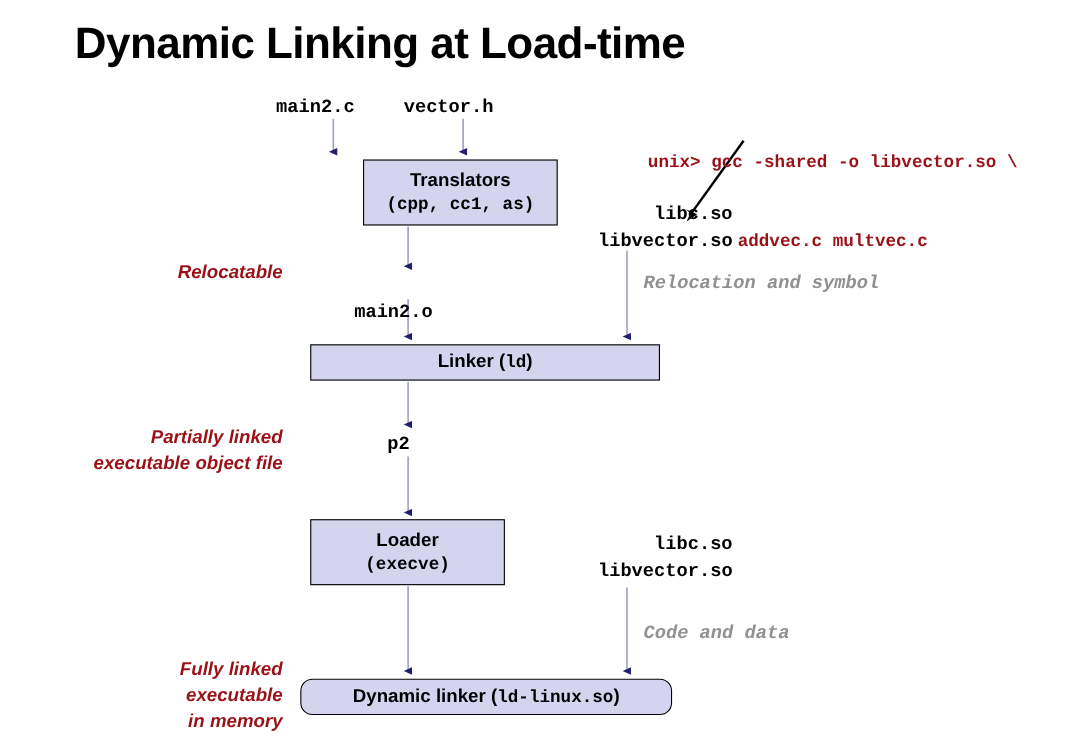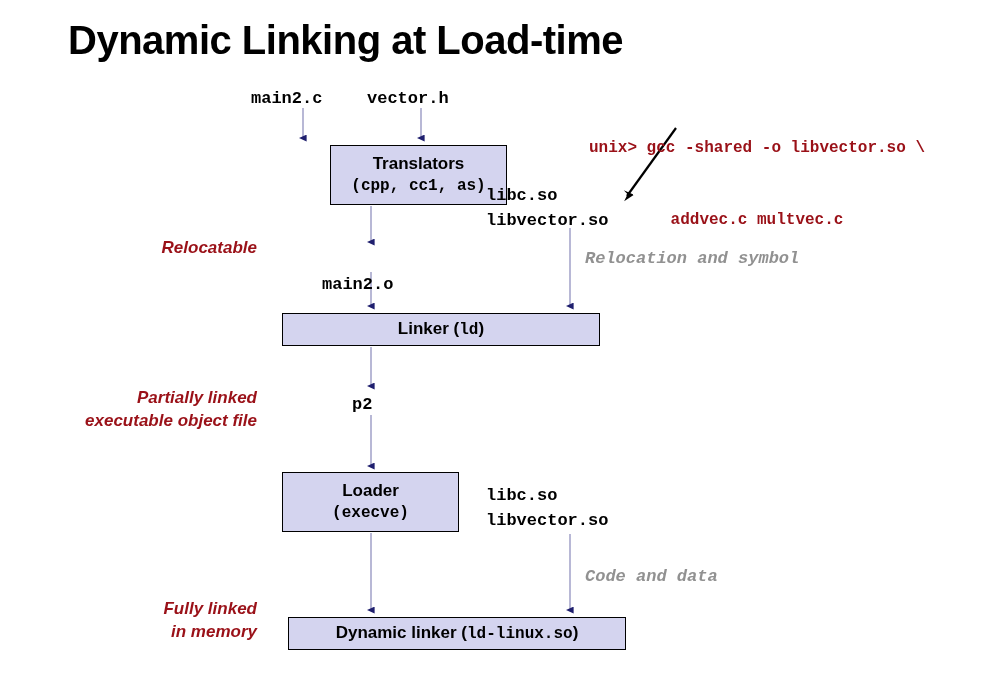--- a/index.html
+++ b/index.html
@@ -49,32 +49,32 @@
   }
   .procbox .mono {
     font-family: "Liberation Mono", monospace;
     font-weight: bold;
     font-size: 16px;
   }
 
   #box-translators { left: 282px; top: 145px; width: 177px; height: 60px; margin-left: 48px; }
   #box-linker      { left: 282px; top: 313px; width: 318px; height: 33px; }
   #box-loader      { left: 282px; top: 472px; width: 177px; height: 60px; }
-  #box-dynlinker   { left: 288px; top: 617px; width: 338px; height: 33px; }
+  #box-dynlinker   { left: 273px; top: 617px; width: 338px; height: 33px; border-radius: 11px; }
 
   .box-line { display: block; white-space: nowrap; }
 
   
   .filelabel {
     font-family: "Liberation Mono", monospace;
     font-size: 17px;
     font-weight: bold;
     color: #000000;
     white-space: nowrap;
-    text-align: left;
+    text-align: right;
     line-height: 1.45;
   }
 
   #lbl-main2c    { left: 251px; top: 87px; }
   #lbl-vectorh   { left: 367px; top: 87px; }
   #lbl-main2o    { left: 322px; top: 249px; margin-top: 24px; }
   #lbl-p2        { left: 352px; top: 393px; }
   #lbl-libs-top  { left: 486px; top: 184px; width: 180px; }
   #lbl-libs-mid  { left: 486px; top: 484px; width: 180px; }
 
@@ -212,20 +212,21 @@
 
   <div class="abs filelabel" id="lbl-libs-mid">
     <div>libc.so</div>
     <div>libvector.so</div>
   </div>
 
   <div class="abs annot-gray" id="annot-code-data">Code and data</div>
 
   <div class="abs annot-red" id="annot-fully">
     <div>Fully linked</div>
+    <div>executable</div>
     <div>in memory</div>
   </div>
 
   <div class="abs procbox" id="box-dynlinker">
     <span class="box-line"><span>Dynamic linker (</span><span class="mono">ld-linux.so</span><span>)</span></span>
   </div>
 
 </div>
 
 </body></html>

